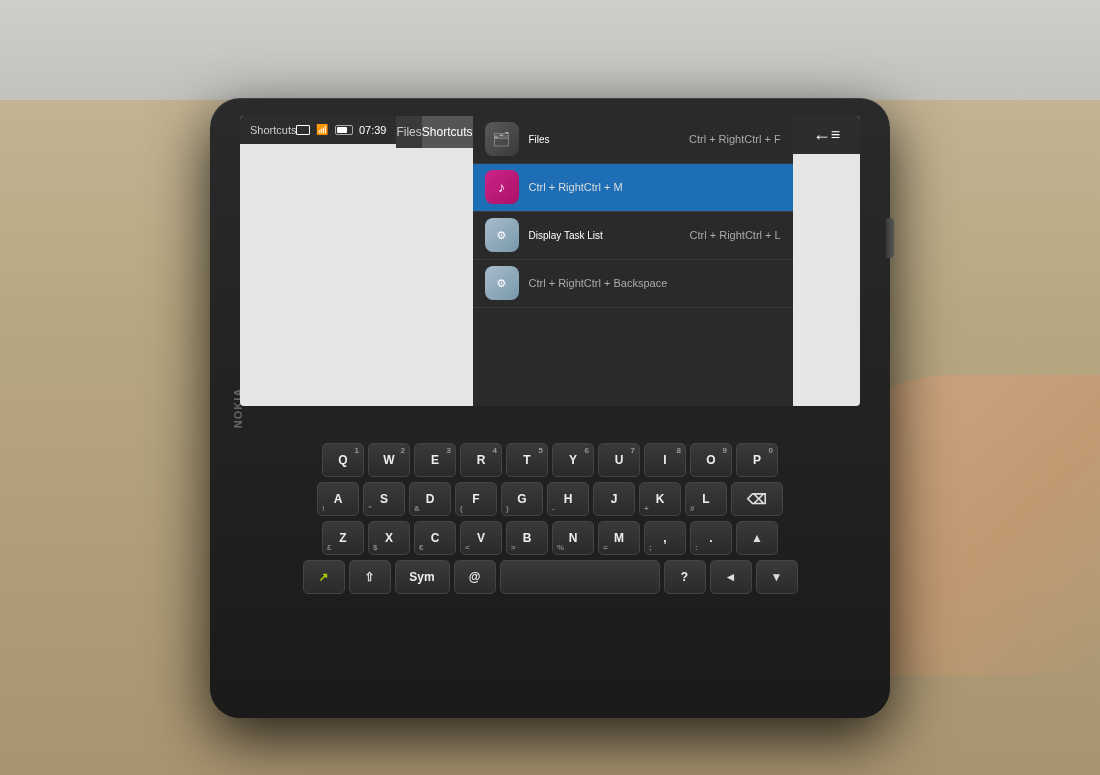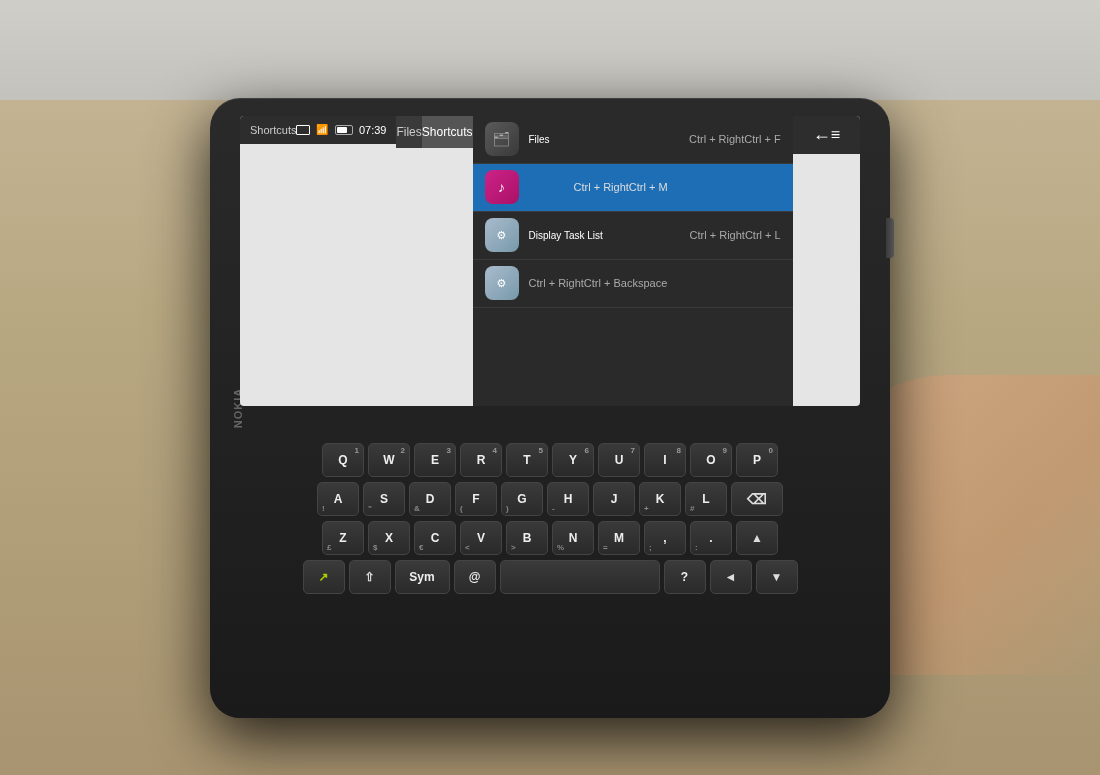--- a/index.html
+++ b/index.html
@@ -210,21 +210,20 @@
     }
 
     .app-shortcut {
       color: #aaa;
       font-size: 11px;
       text-align: right;
     }
 
     .app-item.selected .app-shortcut {
       color: #ddd;
-      margin-left: 45px;
     }
 
     
     .bottom-bar {
       background: #2d2d2d;
       height: 38px;
       display: flex;
       align-items: center;
       justify-content: space-between;
       padding: 0 20px;

